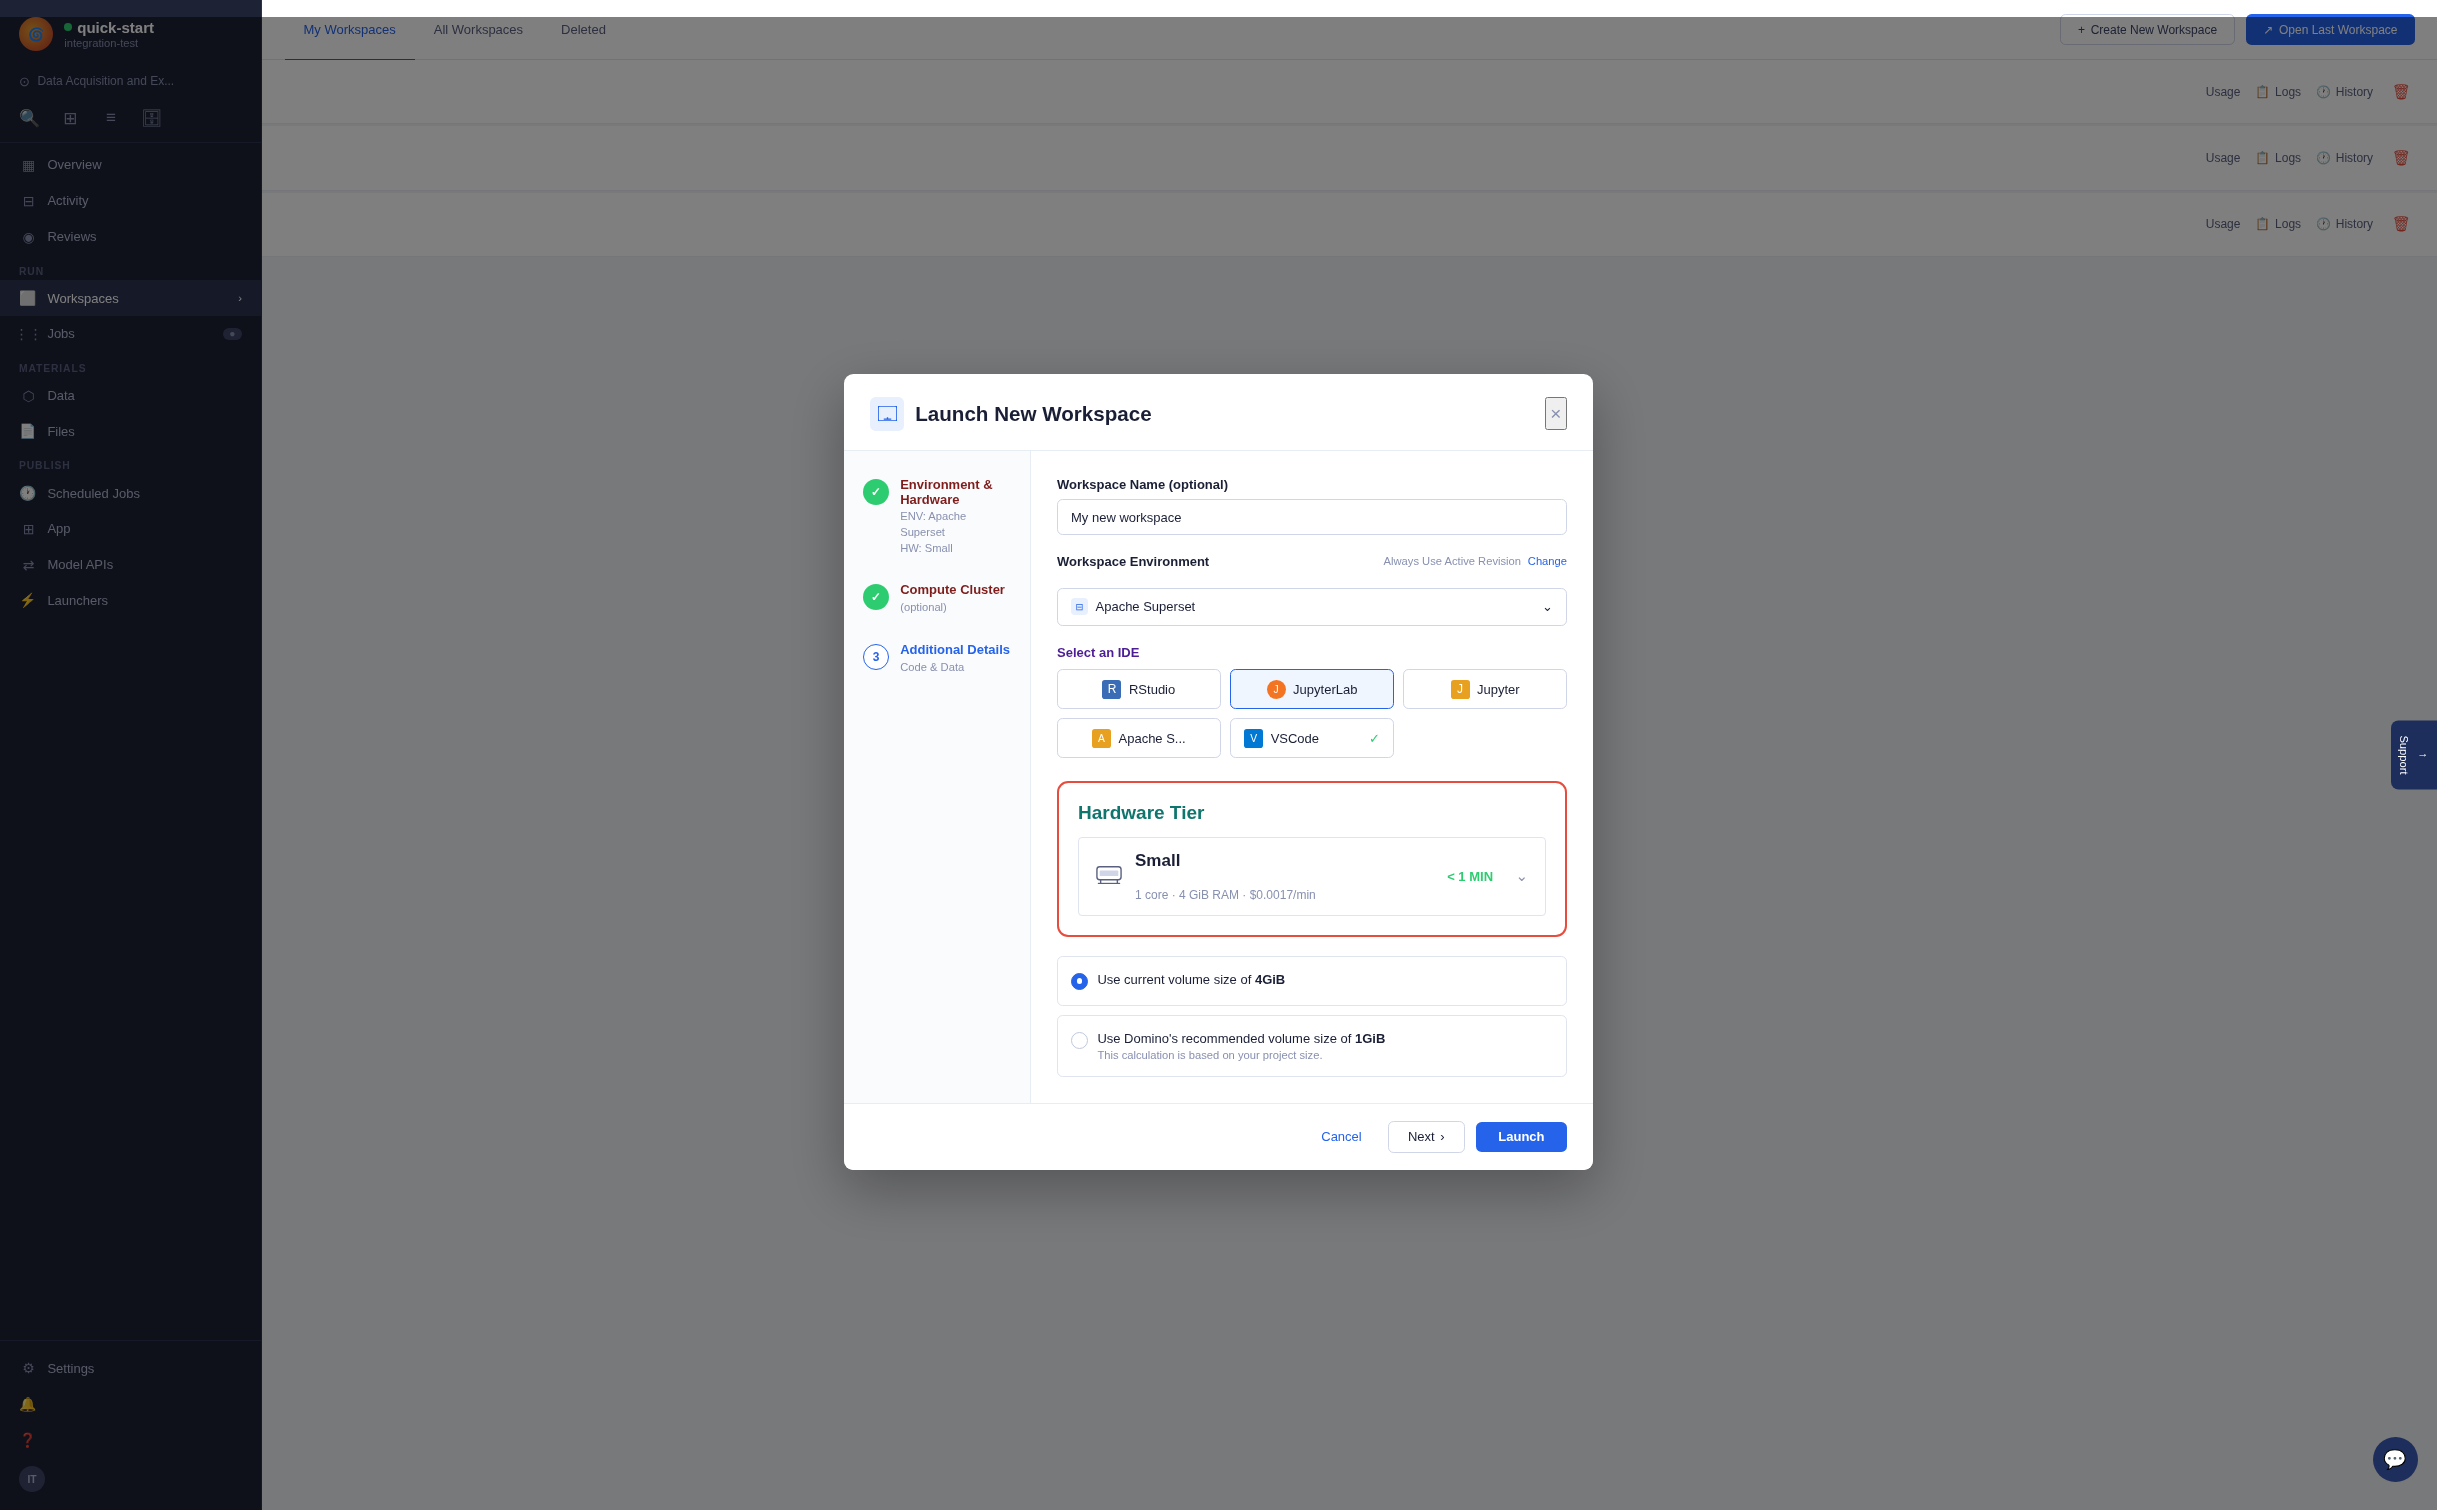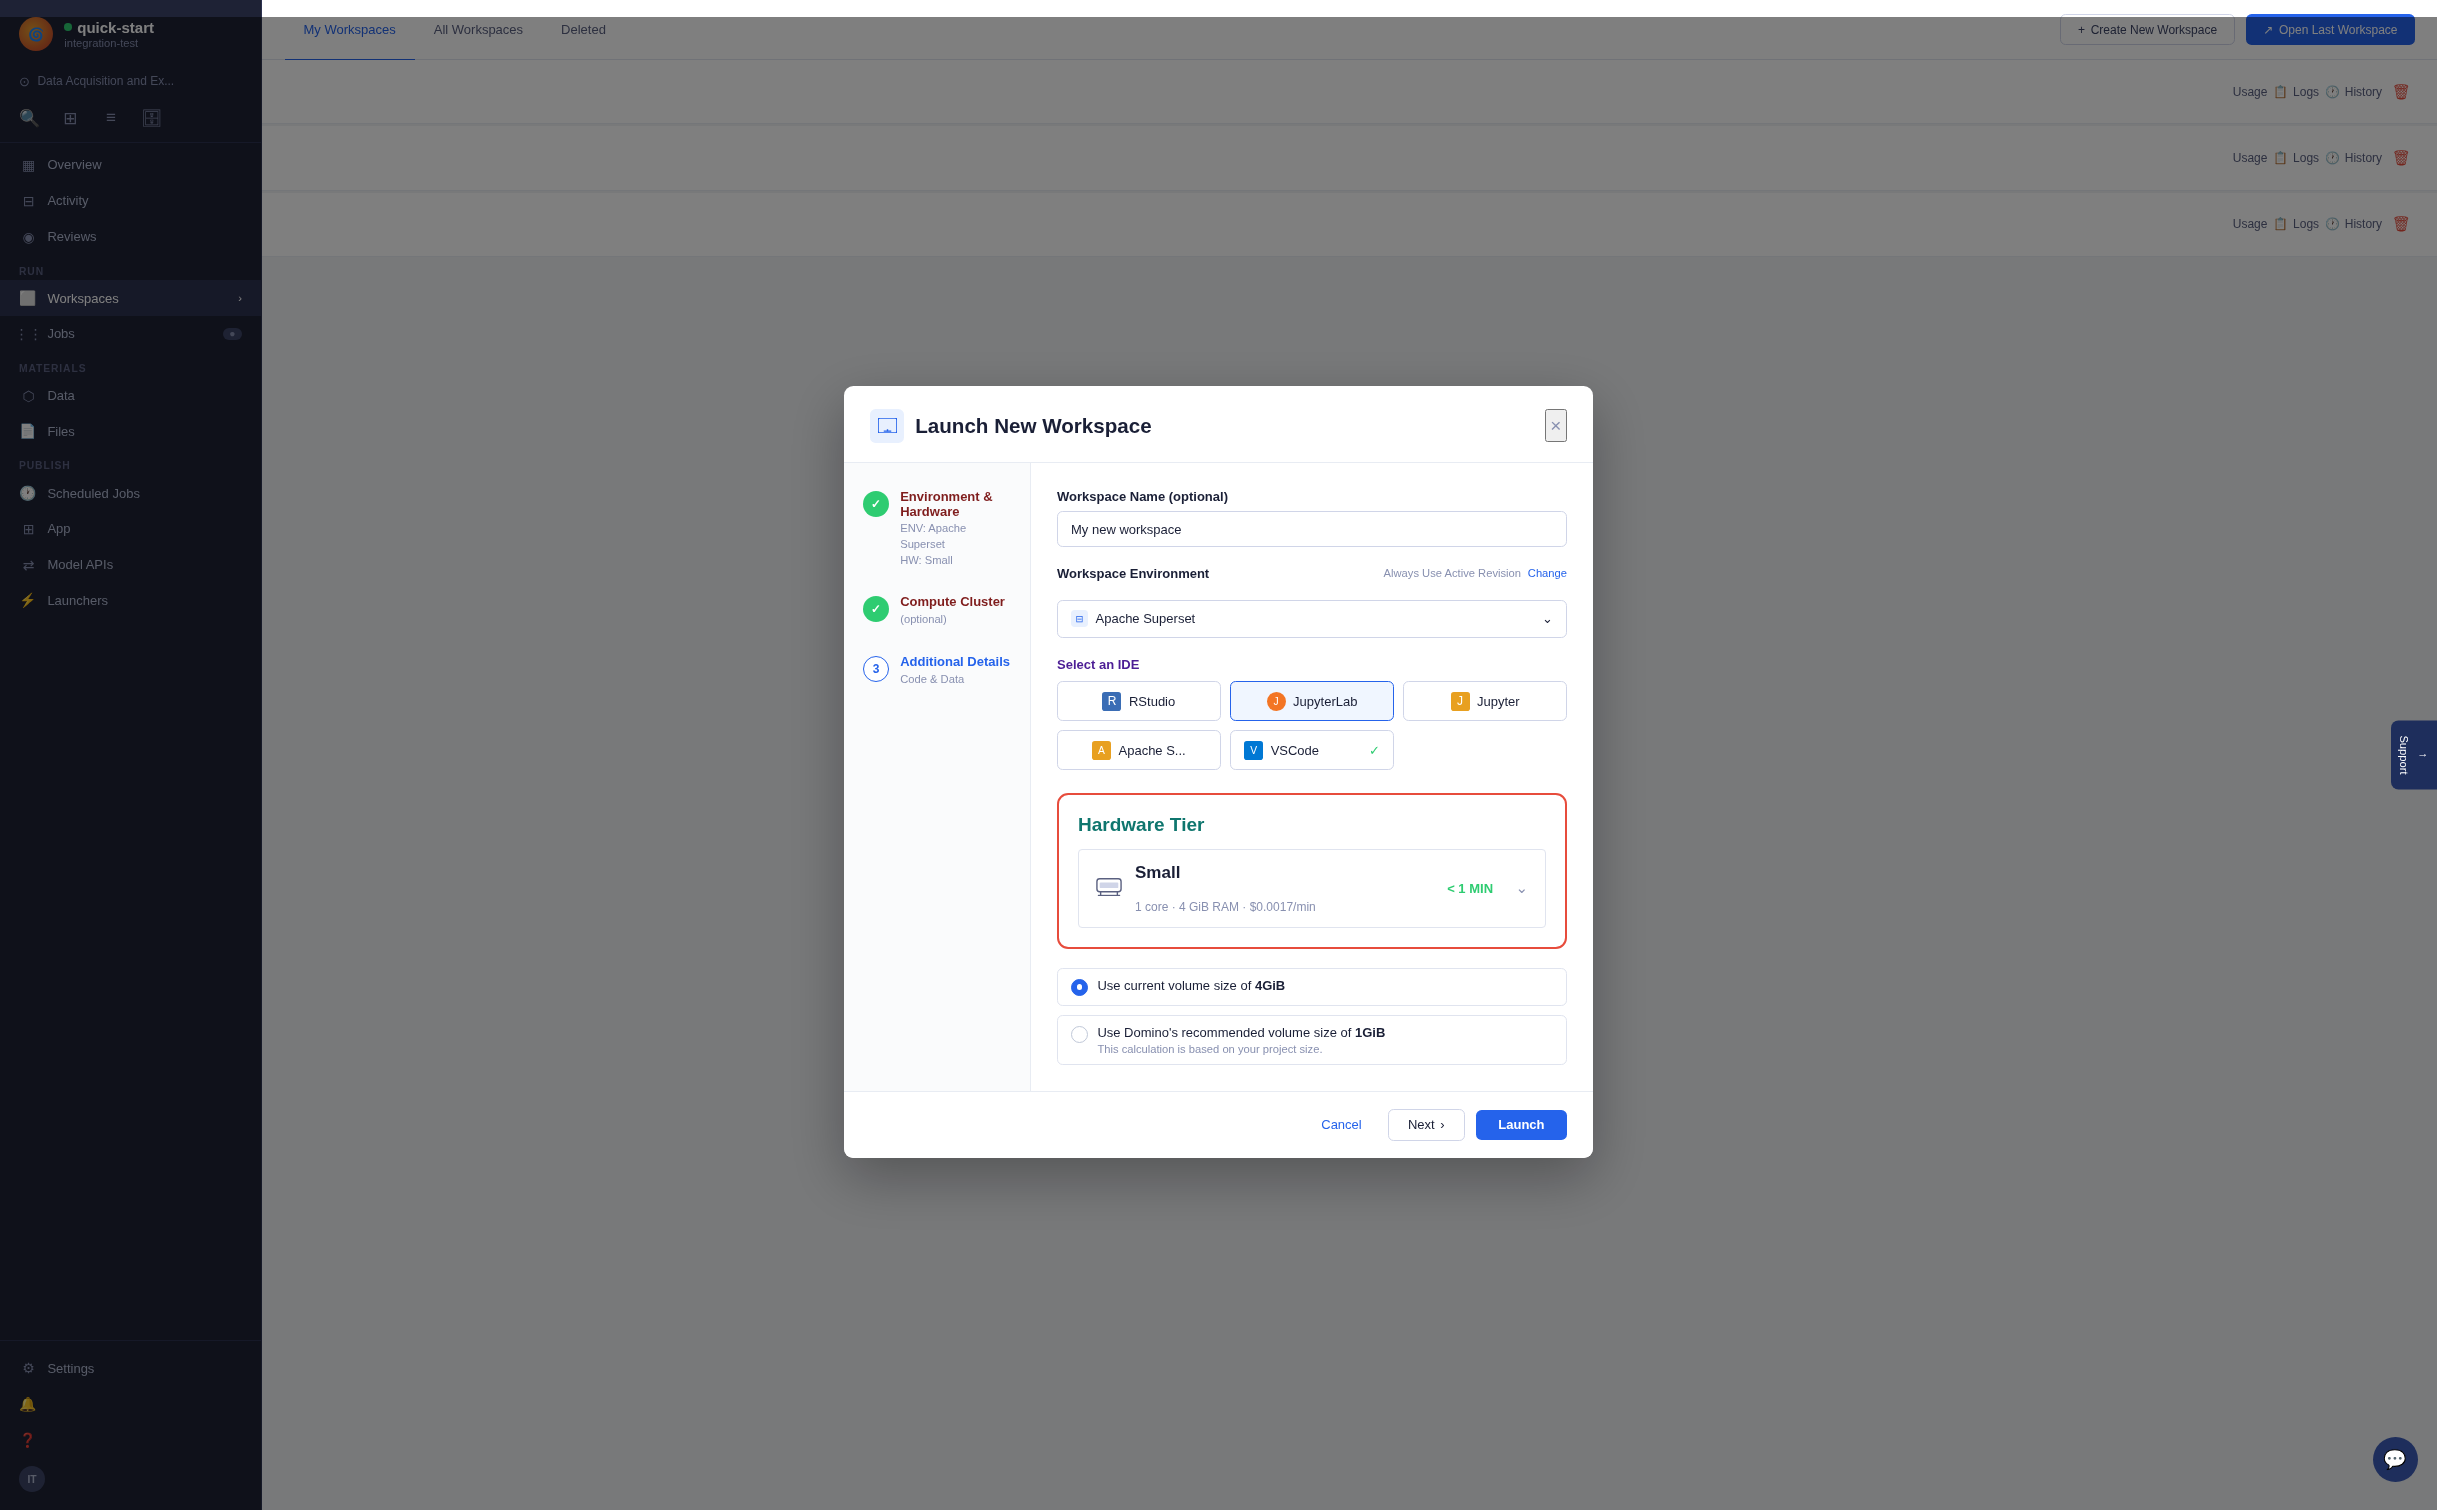--- a/index.html
+++ b/index.html
@@ -75,21 +75,21 @@
     }
 
     
     .content-area { padding: 0; position: relative; background: #f0f2f5; }
     .workspace-row {
       background: #fff; border-bottom: 0.9px solid #e8ecf3;
       padding: 19px 22.5px; display: flex; align-items: center;
       position: relative;
     }
     .workspace-row-actions {
-      display: flex; align-items: center; gap: 6px; margin-left: auto;
+      display: flex; align-items: center; gap: 15px; margin-left: auto;
       color: #8890b0; font-size: 12px;
     }
     .usage-badge { color: #5a6080; font-size: 12px; }
     .logs-btn { display: flex; align-items: center; gap: 4.7px; color: #5a6080; font-size: 12px; cursor: pointer; }
     .history-btn { display: flex; align-items: center; gap: 4.7px; color: #5a6080; font-size: 12px; cursor: pointer; }
     .delete-btn { color: #e74c3c; cursor: pointer; font-size: 15px; padding: 3.7px; }
 
     
     .overlay {
       position: fixed; top: 17px; left: 0; width: 100%; height: 100%;
@@ -180,21 +180,21 @@
     }
     .hw-icon { font-size: 20.6px; color: #5a6080; }
     .hw-info { flex: 1; }
     .hw-name { font-size: 17px; font-weight: 600; color: #1a1f36; }
     .hw-spec { font-size: 12px; color: #8890b0; margin-top: 17px; }
     .hw-time { font-size: 13px; font-weight: 600; color: #2ecc71; margin-left: auto; }
     .hw-chevron { color: #8890b0; margin-left: 9.4px; font-size: 15px; }
 
     
     .volume-options { display: flex; flex-direction: column; gap: 9.4px; }
-    .volume-option { display: flex; align-items: flex-start; gap: 9.4px; padding: 9px 13px; border: 0.9px solid #e0e4ef; border-radius: 5.6px; cursor: pointer; }
+    .volume-option { display: flex; align-items: flex-start; gap: 9.4px; padding: 15px 13px; border: 0.9px solid #e0e4ef; border-radius: 5.6px; cursor: pointer; }
     .radio-dot { width: 17px; height: 17px; border-radius: 50%; border: 1.9px solid #2563eb; display: flex; align-items: center; justify-content: center; flex-shrink: 0; margin-top: 0.9px; }
     .radio-dot.filled { background: #2563eb; }
     .radio-dot.filled::after { content: ''; width: 5.6px; height: 5.6px; border-radius: 50%; background: #fff; }
     .radio-dot.empty { border-color: #c0c8d8; }
     .volume-text { font-size: 13px; color: #1a1f36; }
     .volume-sub { font-size: 11.2px; color: #8890b0; margin-top: 2.8px; }
 
     
     .modal-footer {
       padding: 17px 26px; border-top: 0.9px solid #e8ecf3;

